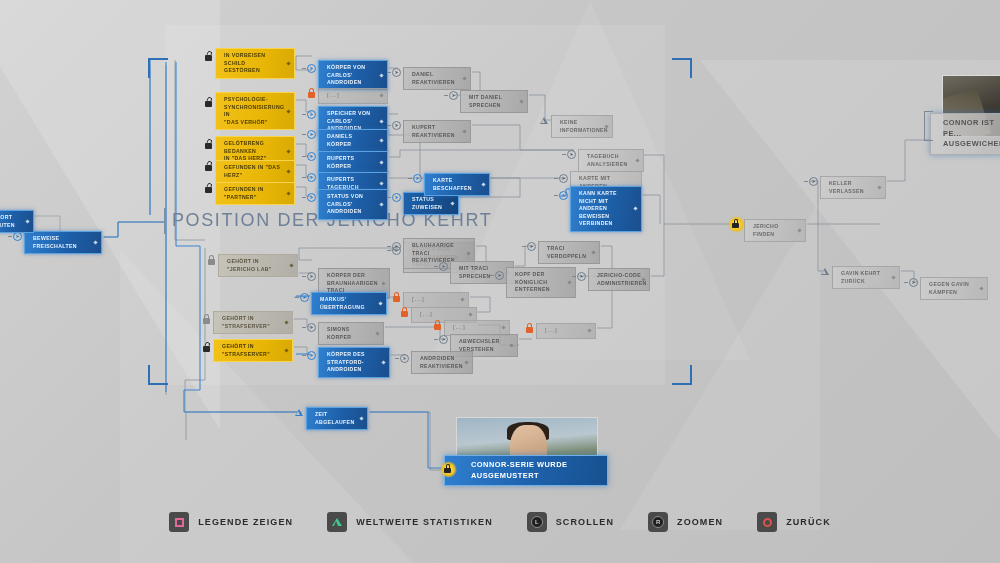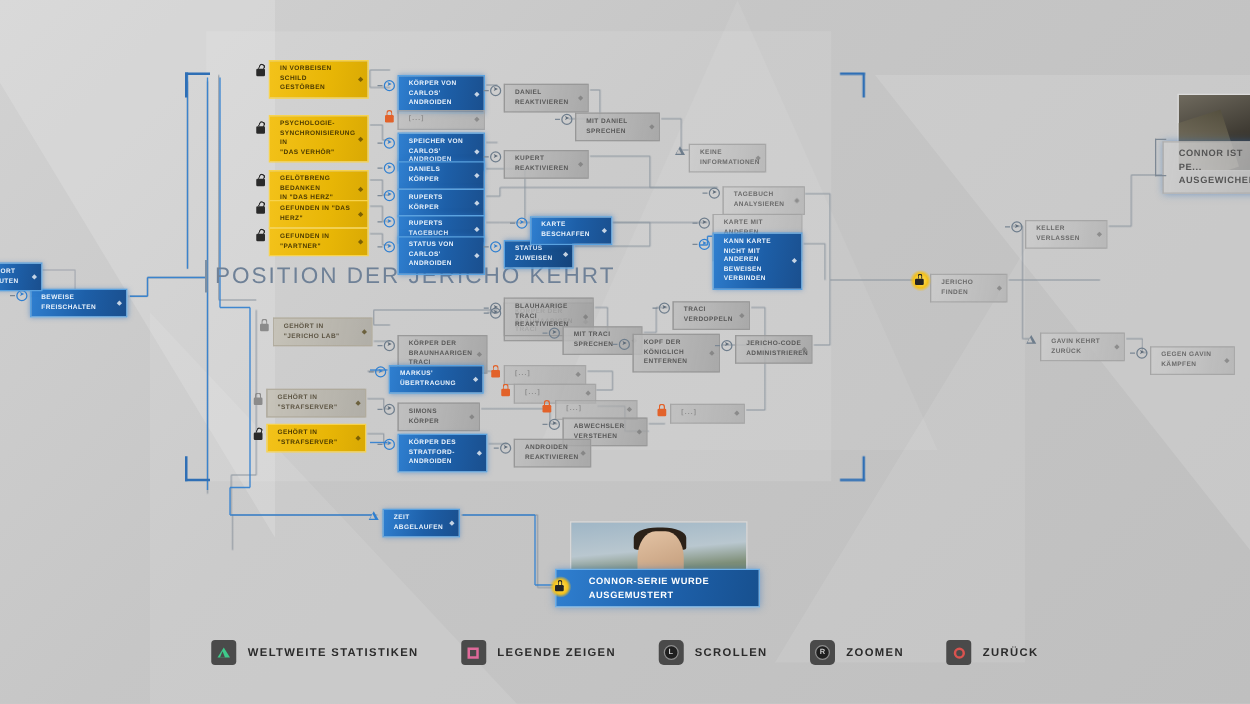--- a/index.html
+++ b/index.html
@@ -556,30 +556,30 @@
           <span class="ph-rock2"></span>
         </div>
         <div class="label" style="left: 0px; top: 38px; min-width: 56px;">CONNOR IST PE...
 AUSGEWICHEN</div>
         <div style="position: absolute; left: -6px; top: 36px; width: 8px; height: 28px; border-left: 1.4px solid rgb(125, 136, 148); border-top: 1.4px solid rgb(125, 136, 148); border-bottom: 1.4px solid rgb(125, 136, 148);"></div>
       </div>
     </div>
 
   <div id="bottombar">
       <div class="bitem">
+        <div class="btn sq">
+          <span class="g"></span>
+        </div>
+        <span class="cap">LEGENDE ZEIGEN</span>
+      </div>
+      <div class="bitem">
         <div class="btn tri">
           <span class="g"></span>
         </div>
         <span class="cap">WELTWEITE STATISTIKEN</span>
-      </div>
-      <div class="bitem">
-        <div class="btn sq">
-          <span class="g"></span>
-        </div>
-        <span class="cap">LEGENDE ZEIGEN</span>
       </div>
       <div class="bitem">
         <div class="btn stick">
           <span class="g">L</span>
         </div>
         <span class="cap">SCROLLEN</span>
       </div>
       <div class="bitem">
         <div class="btn stick">
           <span class="g">R</span>

